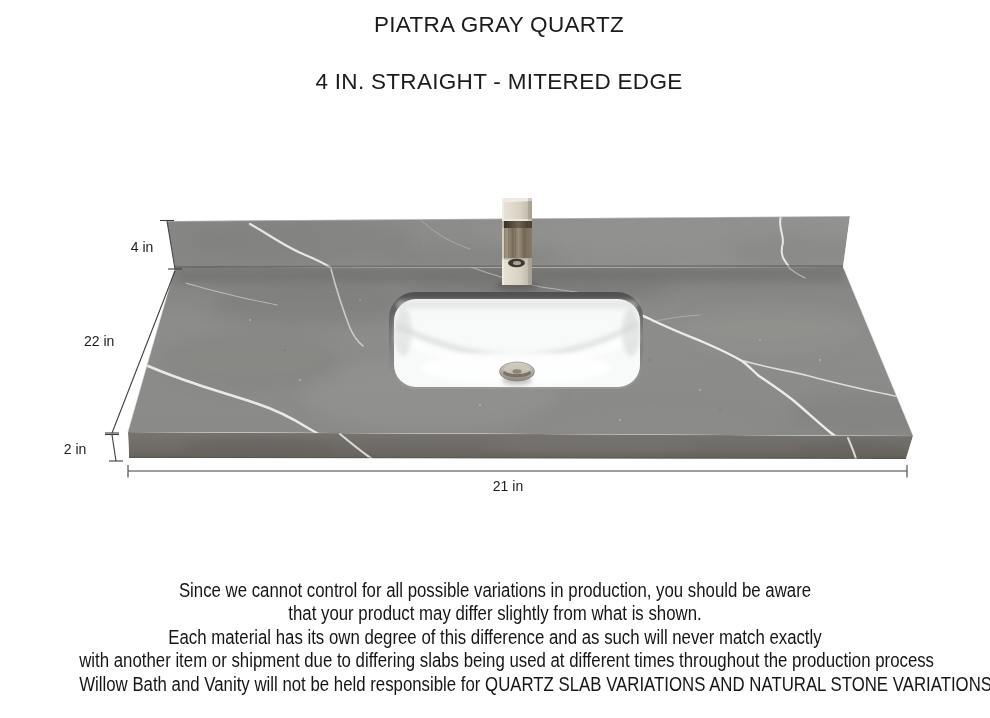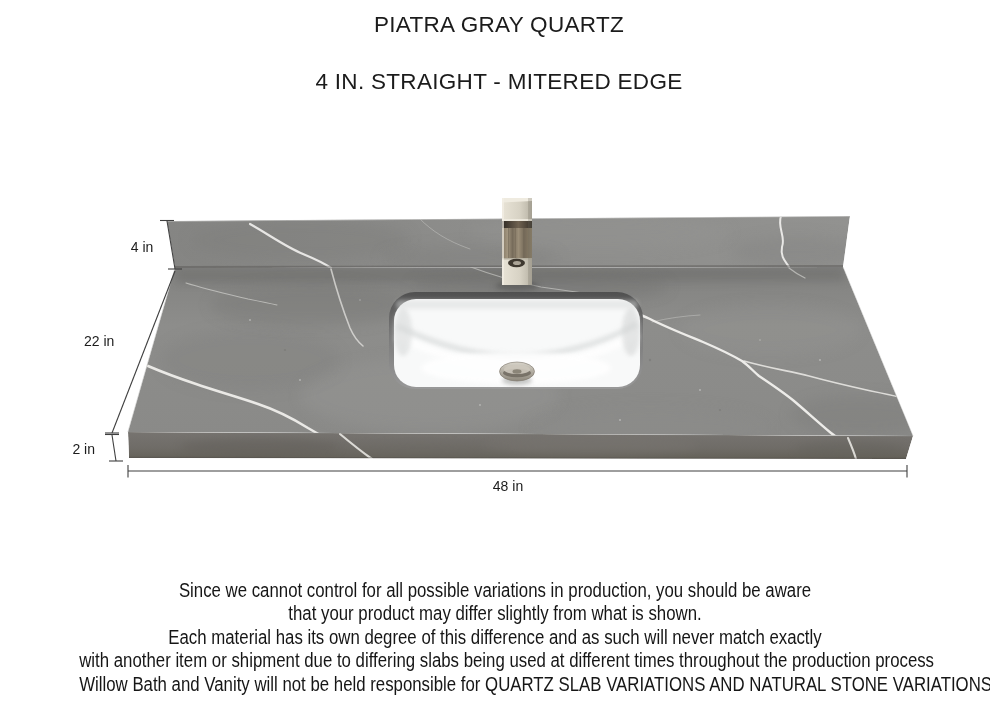--- a/index.html
+++ b/index.html
@@ -6,21 +6,21 @@
   .page{position:relative;width:990px;height:718px;background:#ffffff;overflow:hidden;
         font-family:"Liberation Sans",sans-serif;color:#1b1b1b;}
   .title-line{position:absolute;left:4px;width:990px;text-align:center;
         font-size:22.5px;letter-spacing:0.3px;color:#1b1b1b;white-space:nowrap;}
   #main-title{top:12px;}
   #sub-title{top:69px;}
   .figure-svg{position:absolute;left:0;top:0;width:990px;height:718px;}
   .dim-label{position:absolute;font-size:14px;color:#1c1c1c;white-space:nowrap;}
   #lbl-4in{left:124px;top:239px;width:36px;text-align:center;}
   #lbl-22in{left:84px;top:333px;width:44px;text-align:left;}
-  #lbl-2in{left:55px;top:441px;width:40px;text-align:right;}
+  #lbl-2in{left:55px;top:441px;width:40px;text-align:center;}
   #lbl-48in{left:458px;top:478px;width:100px;text-align:center;}
   .disclaimer{position:absolute;left:0;top:579px;width:990px;text-align:center;
         font-size:20px;line-height:23.4px;color:#161616;
         transform:scaleX(0.84);transform-origin:50% 50%;}
   .disclaimer div{white-space:nowrap;}
 </style>
 </head>
 <body>
 
 <div class="page">
@@ -226,21 +226,21 @@
         <path d="M128,471 L907,471"></path>
         <path d="M128,465 L128,477.5"></path>
         <path d="M907,465 L907,477.5"></path>
       </g>
     </g>
   </svg>
 
   <div class="dim-label" id="lbl-4in">4 in</div>
   <div class="dim-label" id="lbl-22in">22 in</div>
   <div class="dim-label" id="lbl-2in">2 in</div>
-  <div class="dim-label" id="lbl-48in">48 in</div>
+  <div class="dim-label" id="lbl-48in">21 in</div>
 
   <div class="disclaimer">
     <div>Since we cannot control for all possible variations in production, you should be aware</div>
     <div>that your product may differ slightly from what is shown.</div>
     <div>Each material has its own degree of this difference and as such will never match exactly</div>
     <div>with another item or shipment due to differing slabs being used at different times throughout the production process</div>
     <div>Willow Bath and Vanity will not be held responsible for QUARTZ SLAB VARIATIONS AND NATURAL STONE VARIATIONS</div>
   </div>
 
 </div>

